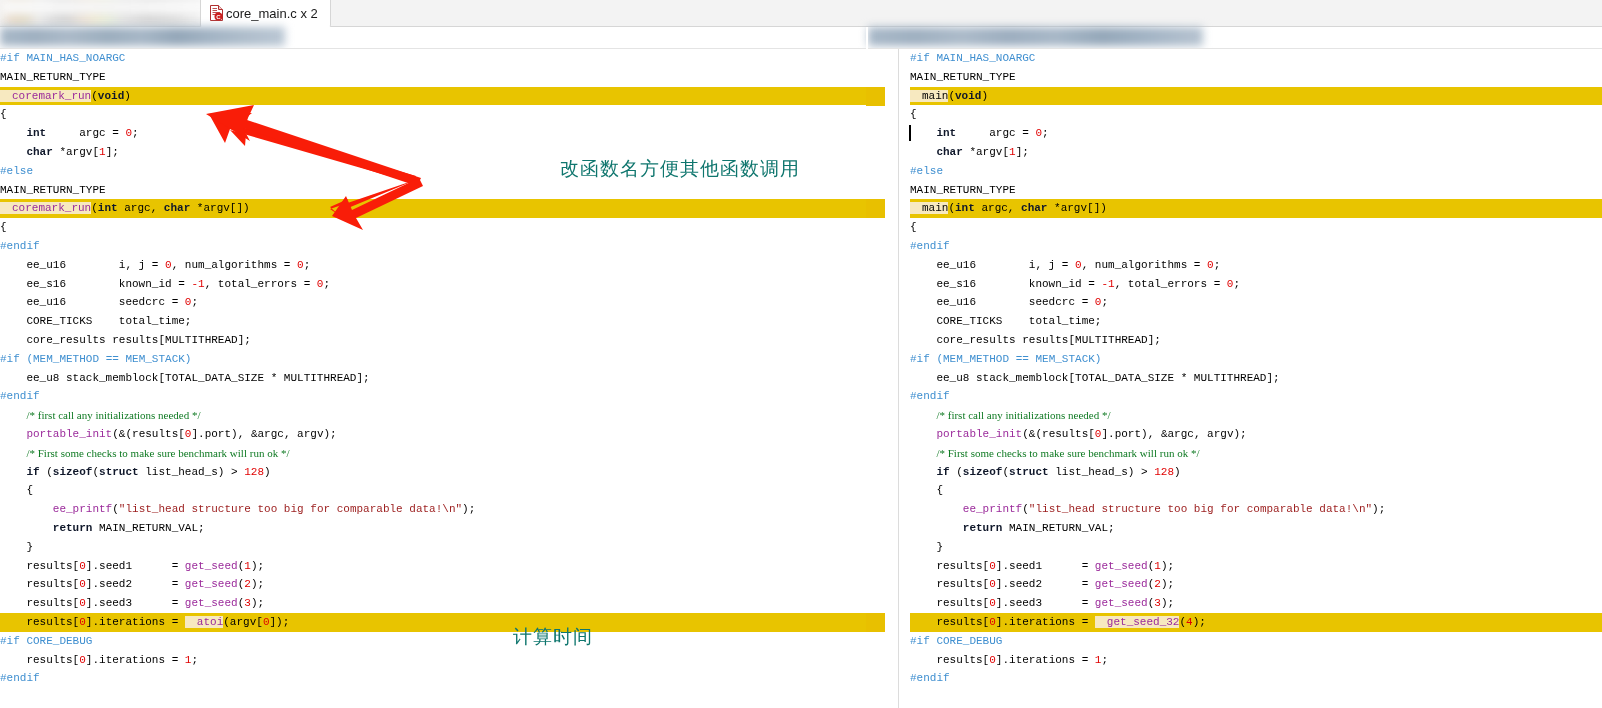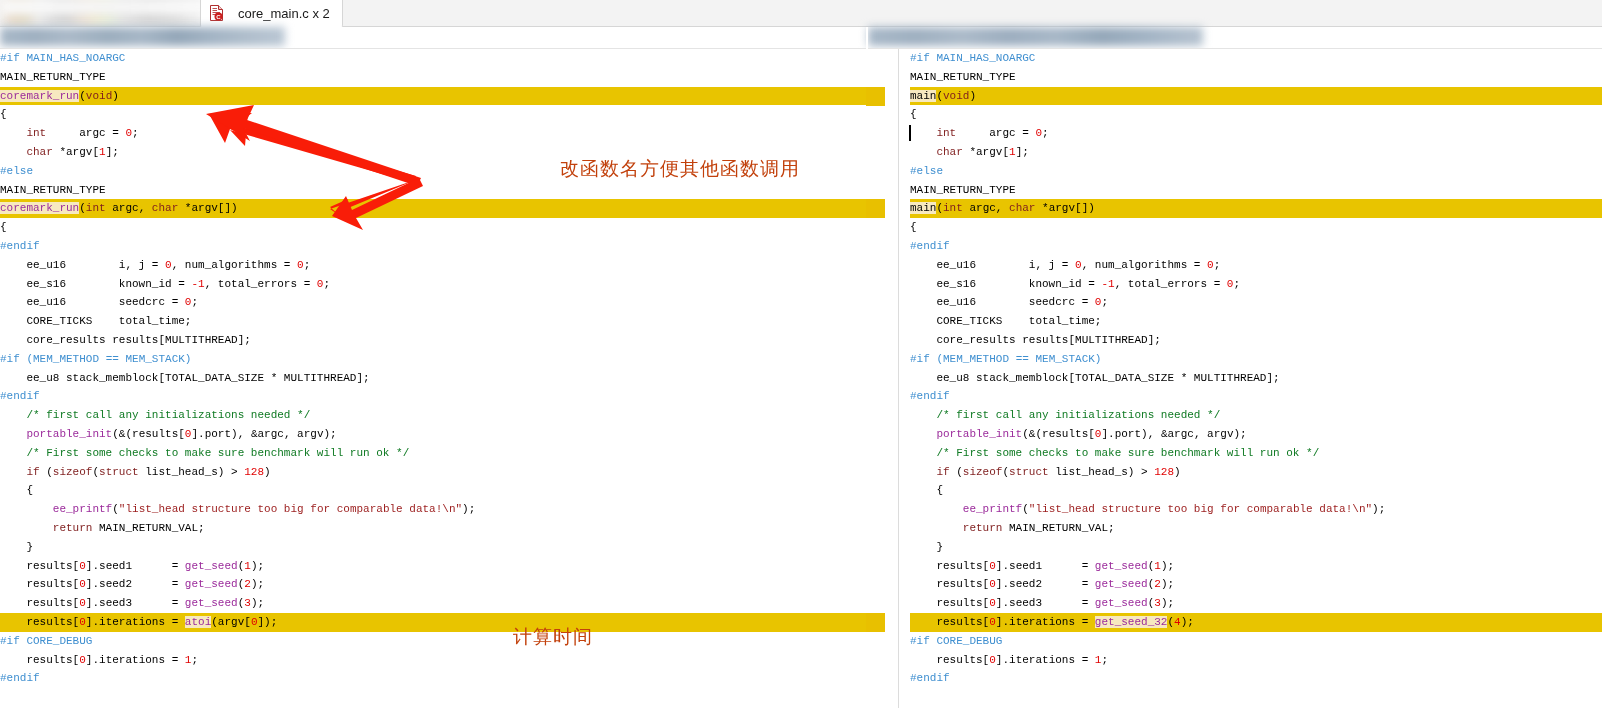--- a/index.html
+++ b/index.html
@@ -31,21 +31,21 @@
   .blur-toolbar2 {
     position:absolute; left:0; top:0; width:210px; height:14px;
     background: linear-gradient(90deg,#fafafa,#f5f5f5 50%,#fbfbfb);
     filter: blur(4px);
   }
   .file-tab {
     position:absolute; left:200px; top:0px; height:27px;
     padding:0 12px 0 8px;
     background:#ffffff;
     border:1px solid #d6d6d6; border-bottom:1px solid #ffffff; border-top:none;
-    display:flex; align-items:center; gap:14px;
+    display:flex; align-items:center; gap:2px;
     border-radius:0 0 2px 2px;
   }
   .file-tab .tab-label {
     font-size:13px; color:#1a1a1a; white-space:nowrap;
     font-family:"Liberation Sans", sans-serif;
   }
   .c-icon { width:15px; height:16px; display:block; }
 
   
   .blur-band {
@@ -99,41 +99,41 @@
     line-height:18.8px;
     white-space:pre;
     color:#000000;
   }
   #code-left  { left:0px;  width:866px; }
   #code-right { left:44px; width:692px; }
 
   .ln { height:18.8px; position:relative; white-space:pre; }
   .ln.hl { background:#e8c400; }
   .wordhl { background:#f7e9c0; }
-  .ln.hl .wordhl { background:#f7e9c0; }
+  .ln.hl .wordhl { background:#f7e9c0;padding-left:12px; }
 
   
   .pp   { color:#3f8fd0; }        
-  .kw   { color:#7f1d1d; font-weight:normal; }  
+  .kw   { color:#0f172a; font-weight:bold; }  
   .num  { color:#e00000; }        
   .str  { color:#9b1c1c; }        
-  .cmt  { color:#0f7a23; }        
+  .cmt  { color:#0f7a23;font-family:Liberation Serif, serif; }        
   .fn   { color:#9b2b9b; }        
 
   
   .caret {
     position:absolute; left:-1px; top:1px; width:2px; height:16px;
     background:#000; 
   }
 
   
   .anno-layer { position:absolute; left:0; top:0; width:1602px; height:708px; pointer-events:none; }
   .anno-text {
     position:absolute;
-    color:#c2410c;
+    color:#0f766e;
     font-family:"DejaVu Sans","Liberation Sans",sans-serif;
     font-size:19px;
     white-space:nowrap;
     letter-spacing:1px;
   }
   #anno-rename { left:560px; top:156px; }
   #anno-time   { left:513px; top:624px;text-align:center; }
 </style>
 </head>
 <body>

